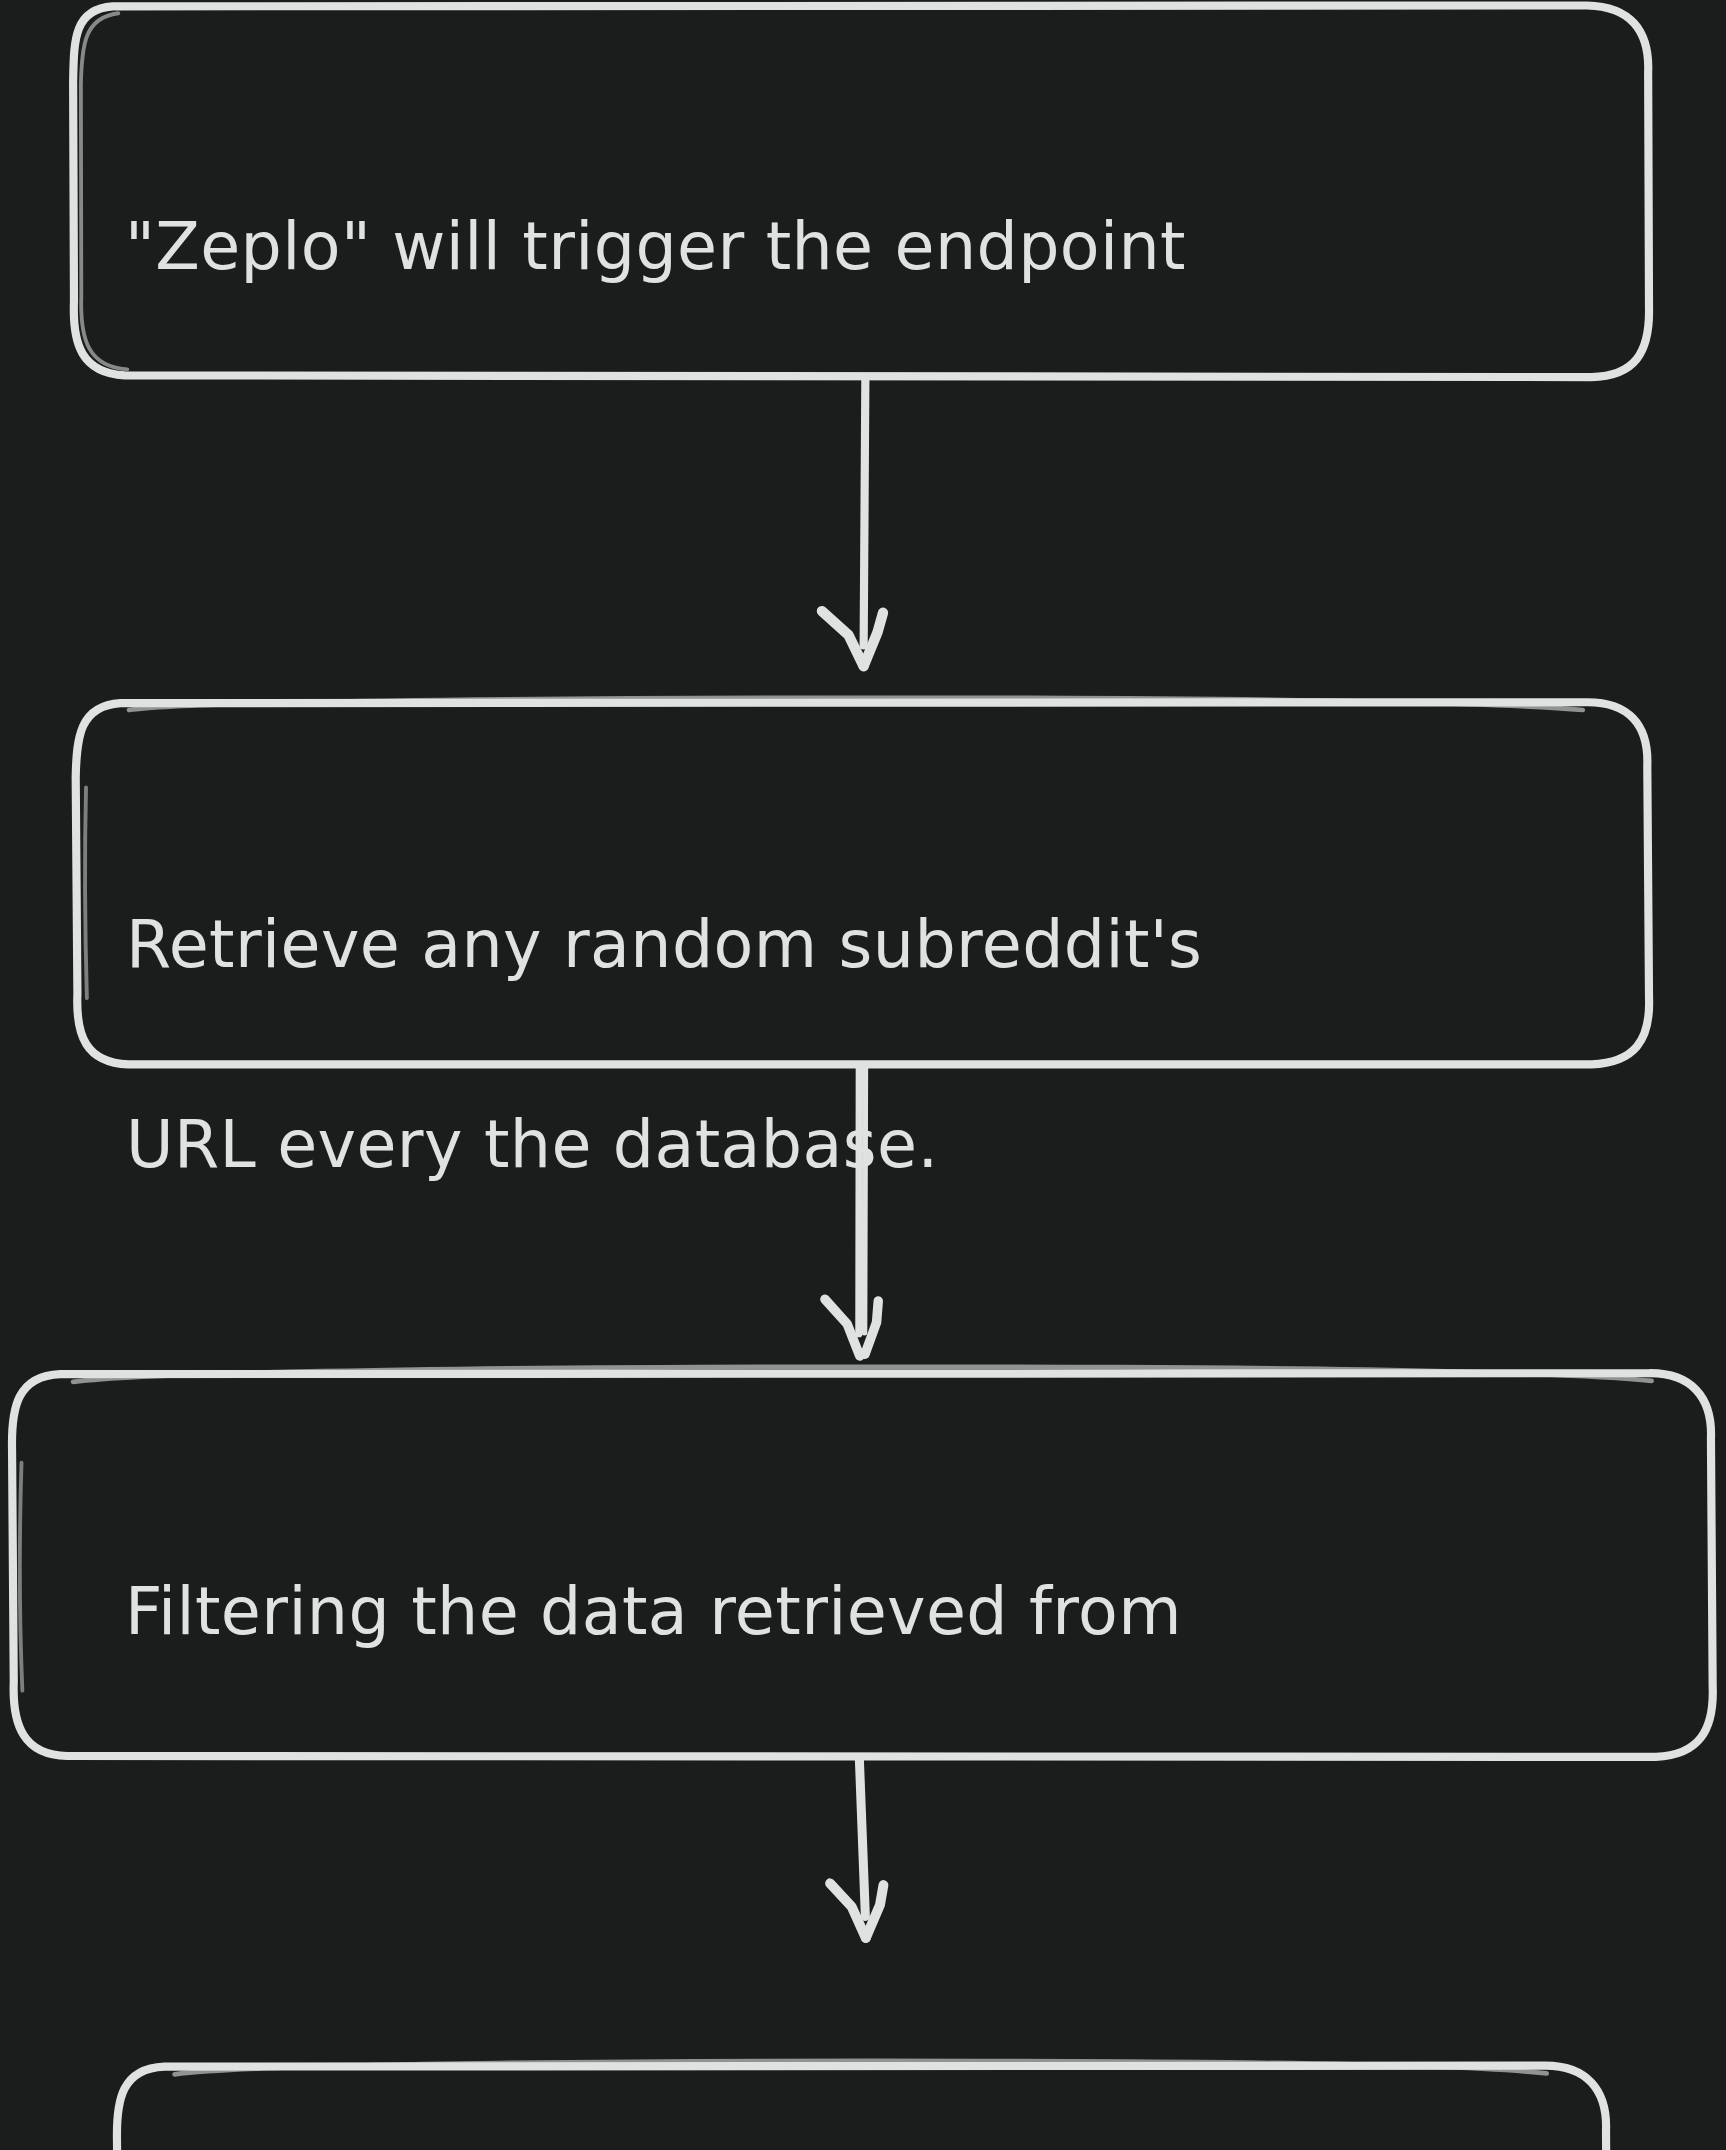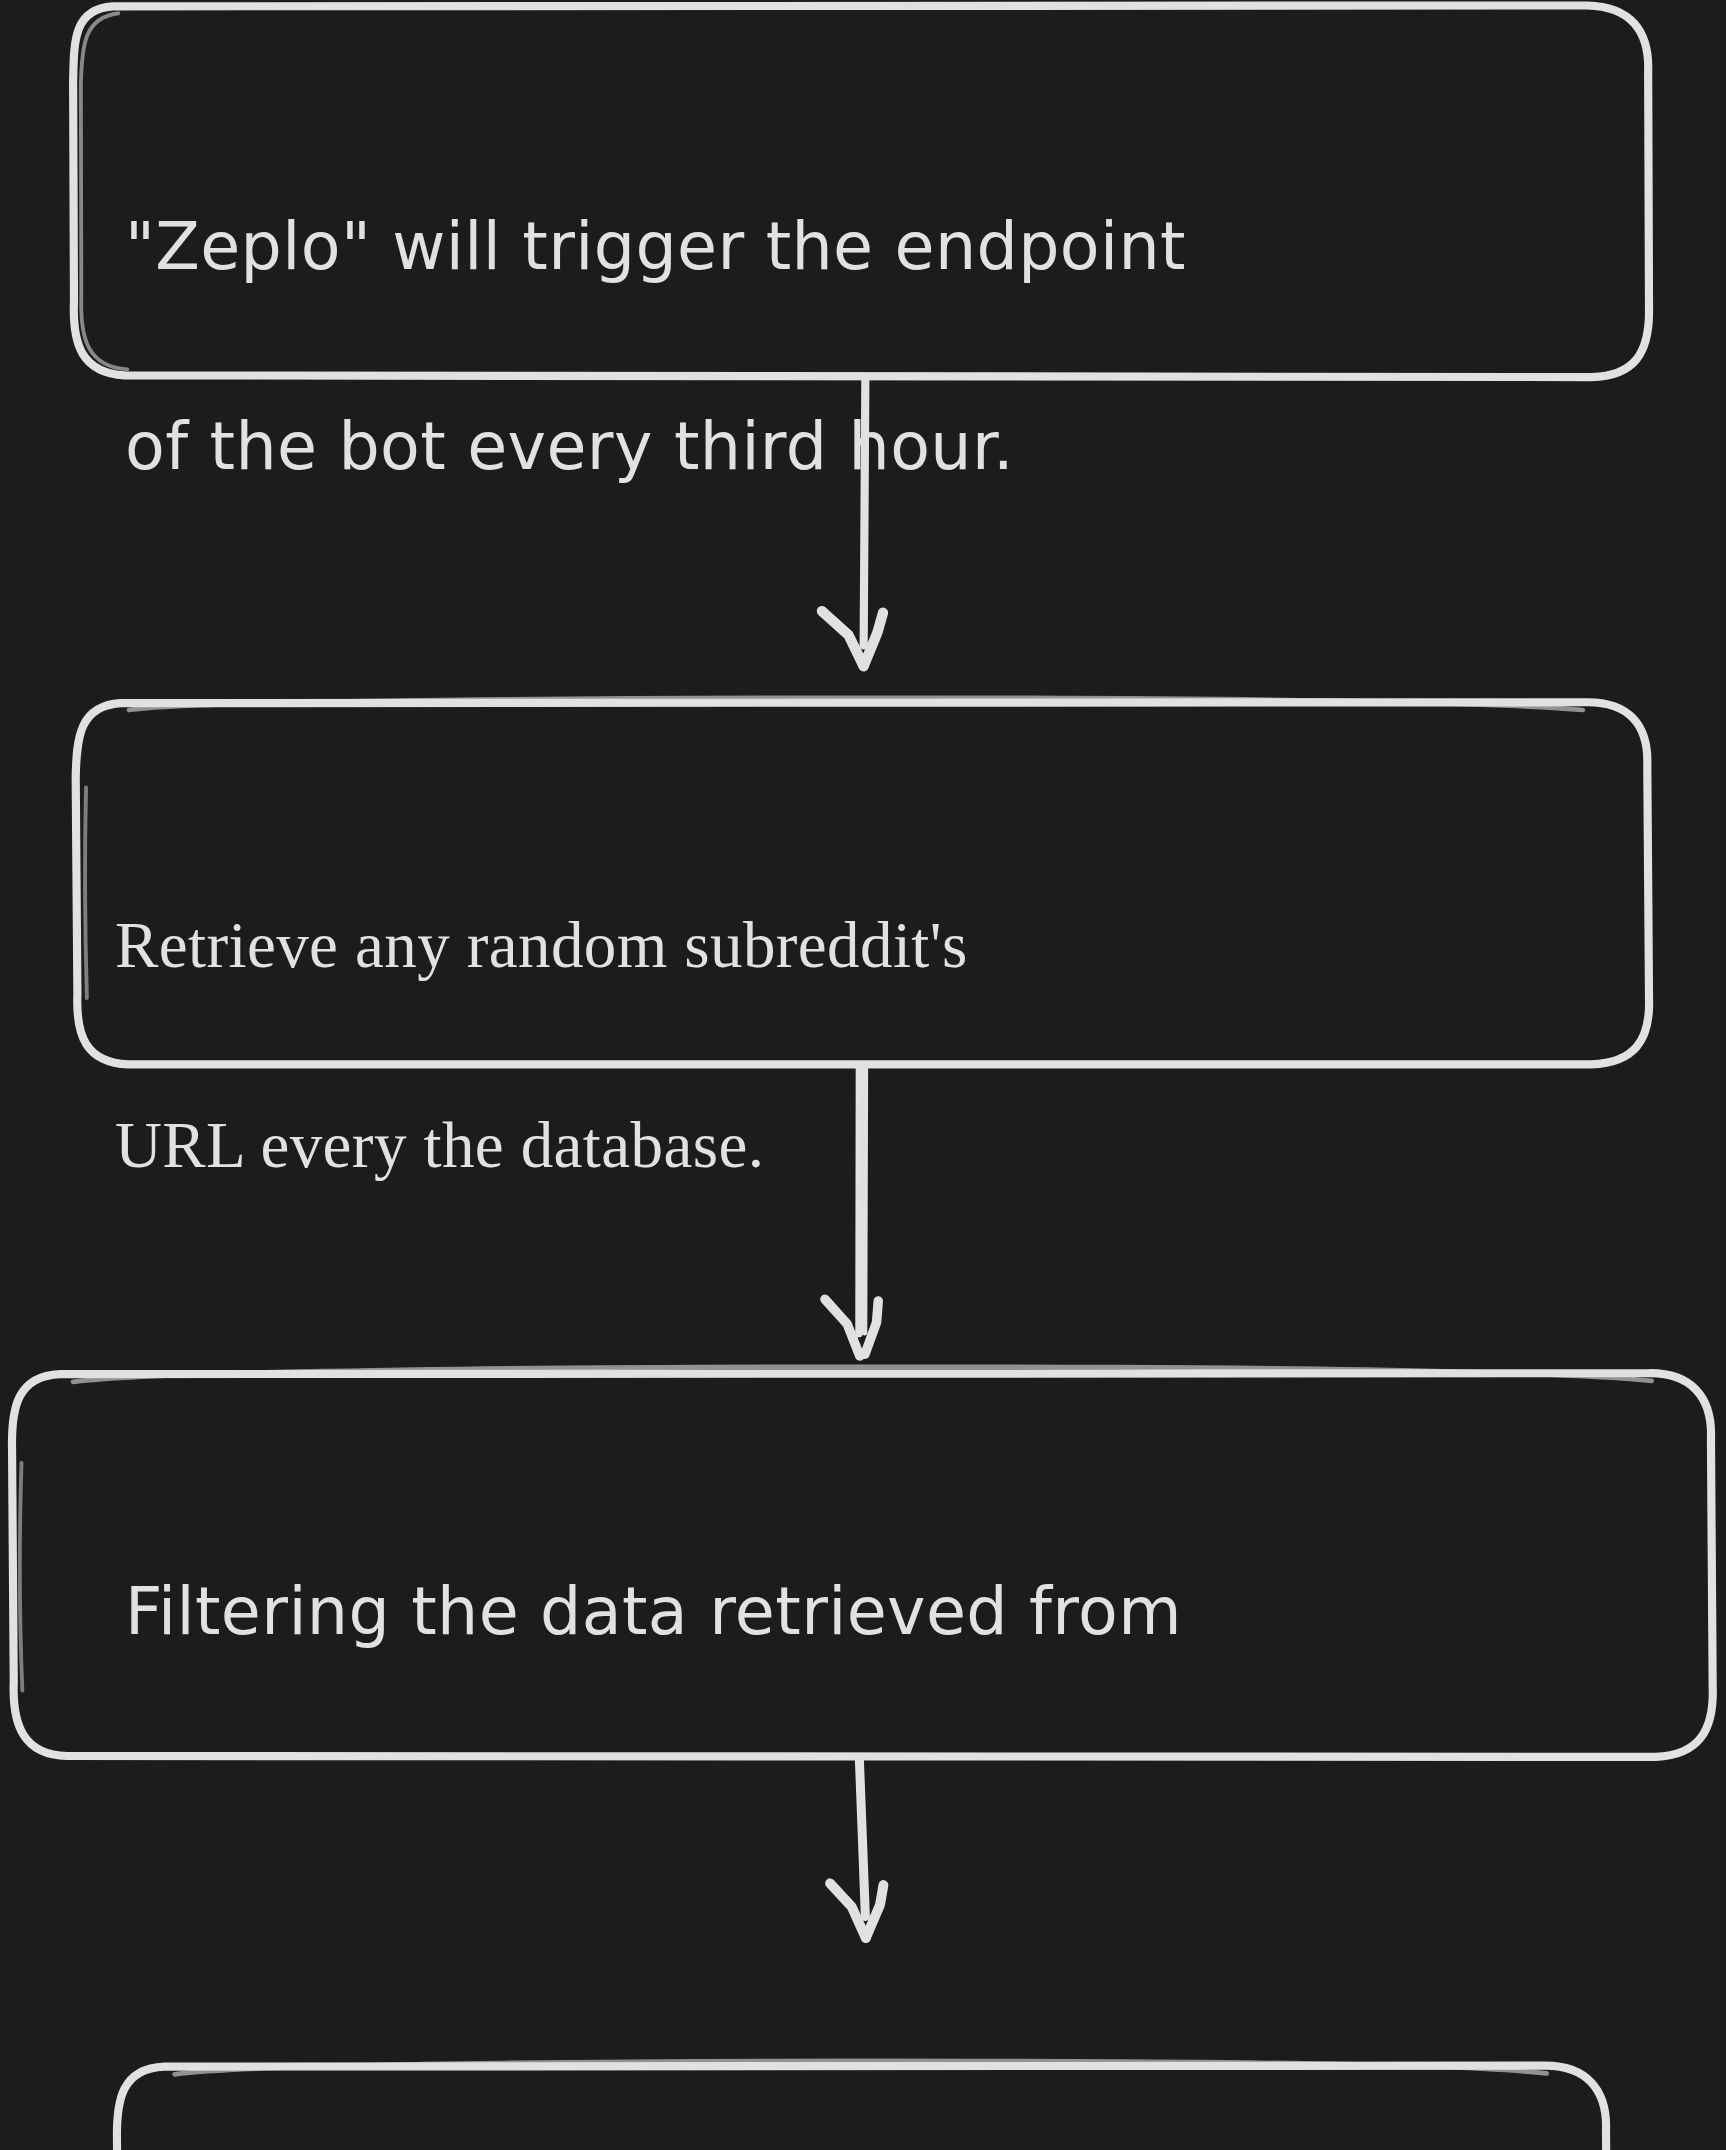--- a/index.html
+++ b/index.html
@@ -130,24 +130,23 @@
                C 620 4796 1500 4788 2500 4792
                C 3050 4794 3450 4804 3596 4820" fill="none" stroke="#dfe2e0" stroke-width="11" stroke-linecap="round" opacity="0.6"></path>
       <path d="M 292 5010
                C 286 5200 288 5400 294 5540" fill="none" stroke="#dfe2e0" stroke-width="9" stroke-linecap="round" opacity="0.5"></path>
     </g>
 
   </svg>
 
   <div class="node-text" style="left:125px; top:97px; width:1480px;">
     <span class="ln">"Zeplo" will trigger the endpoint</span>
-    <span class="ln">of the bot every third hour.</span>
   </div>
 
-  <div class="node-text" style="left:115px; top:795px; width:1480px;font-family:Liberation Serif, serif;">
+  <div class="node-text" style="left:126px; top:795px; width:1480px;">
     <span class="ln">Retrieve any random subreddit's</span>
     <span class="ln">URL every the database.</span>
   </div>
 
   <div class="node-text" style="left:78px; top:1462px; width:1609px;margin-left:47px;">
     <span class="ln">Filtering the data retrieved from</span>
   </div>
 
 </div>
 

